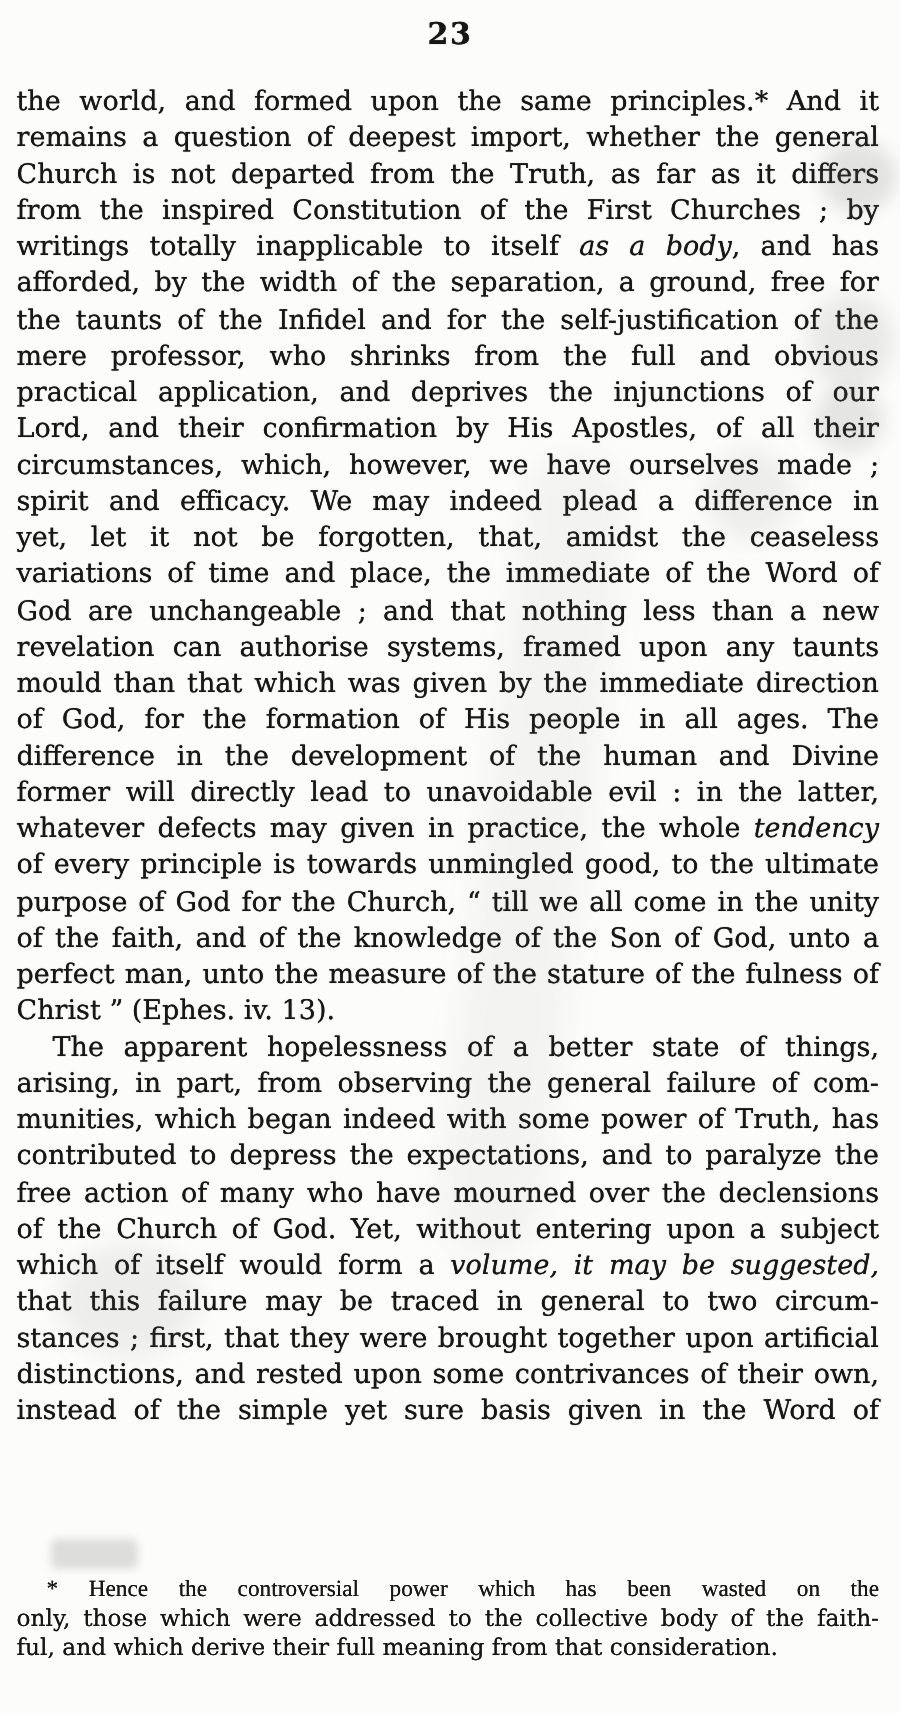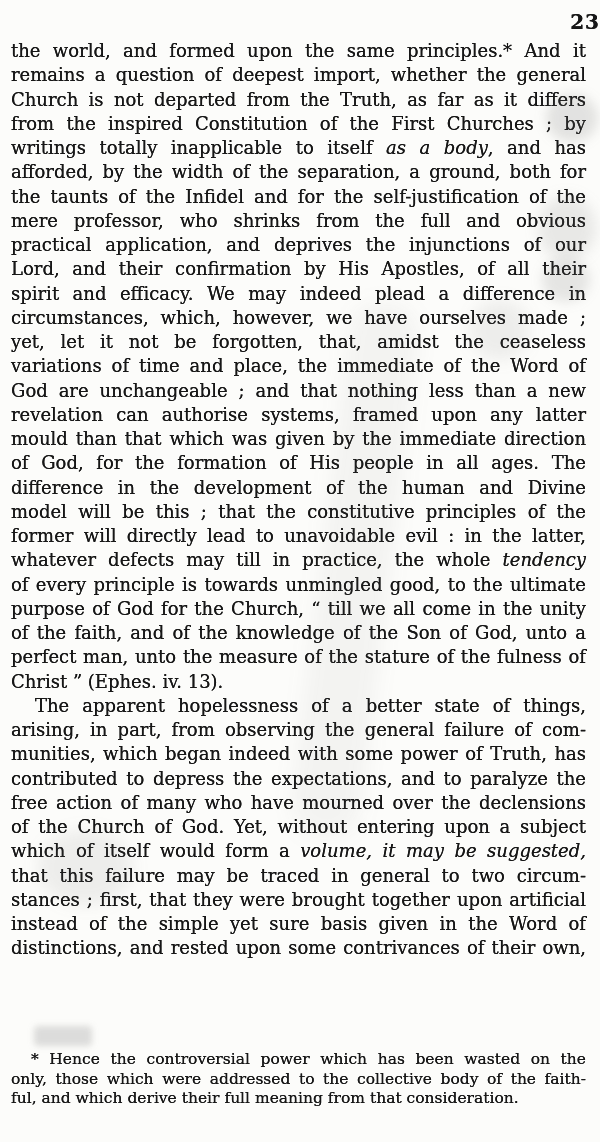--- a/index.html
+++ b/index.html
@@ -15,30 +15,30 @@
     background: #fcfcfa;
     color: #171717;
     font-family: "DejaVu Serif", "Liberation Serif", serif;
     overflow: hidden;
   }
   .pageno {
     position: absolute;
     top: 10px;
     left: 0;
     width: 100%;
-    text-align: right;
+    text-align: center;
     font-size: 20px;
     font-weight: bold;
     letter-spacing: 1px;
     text-shadow: 0 0 0.5px currentColor;
   }
   .text-block {
     position: absolute;
     left: 11px;
-    top: 39px;
+    top: 56px;
     width: 575px;
   }
   .line {
     font-size: 18px;
     line-height: 24.25px;
     text-align: justify;
     text-align-last: justify;
     text-shadow: 0 0 0.5px currentColor;
   }
   .line.last { text-align-last: left; }
@@ -51,21 +51,21 @@
     width: 575px;
   }
   .fn-line {
     font-size: 15.5px;
     line-height: 19.6px;
     text-align: justify;
     text-align-last: justify;
     text-shadow: 0 0 0.4px currentColor;
   }
   .fn-line.last { text-align-last: left; }
-  .fn-line.indent { text-indent: 20px; }
+  .fn-line.indent { text-indent: 20px; font-family: Liberation Serif, serif; }
   
   .smudge {
     position: absolute;
     border-radius: 50%;
     pointer-events: none;
   }
   .s1 { left: 546px; top: 94px;  width: 52px; height: 48px; background: rgba(110,110,110,0.18); filter: blur(6px); }
   .s2 { left: 538px; top: 196px; width: 58px; height: 64px; background: rgba(110,110,110,0.14); filter: blur(7px); }
   .s3 { left: 542px; top: 258px; width: 48px; height: 44px; background: rgba(110,110,110,0.16); filter: blur(6px); }
   .s4 { left: 320px; top: 300px; width: 70px; height: 540px; background: rgba(110,110,110,0.06); filter: blur(10px); transform: rotate(7deg); border-radius: 40px; }
@@ -79,55 +79,54 @@
 <div class="page">
   <div class="pageno">23</div>
 
   <div class="text-block">
       <div class="para">
         <div class="line"><span>the world, and formed upon the same principles.*  And it</span></div>
         <div class="line"><span>remains a question of deepest import, whether the general</span></div>
         <div class="line"><span>Church is not departed from the Truth, as far as it differs</span></div>
         <div class="line"><span>from the inspired Constitution of the First Churches ; by</span></div>
         <div class="line"><span>writings totally inapplicable to itself </span><em>as a body</em><span>, and has</span></div>
-        <div class="line"><span>afforded, by the width of the separation, a ground, both for</span></div>
+        <div class="line"><span>afforded, by the width of the separation, a ground, free for</span></div>
         <div class="line"><span>the taunts of the Infidel and for the self-justification of the</span></div>
         <div class="line"><span>mere professor, who shrinks from the full and obvious</span></div>
         <div class="line"><span>practical application, and deprives the injunctions of our</span></div>
         <div class="line"><span>Lord, and their confirmation by His Apostles, of all their</span></div>
+        <div class="line"><span>circumstances, which, however, we have ourselves made ;</span></div>
         <div class="line"><span>spirit and efficacy.  We may indeed plead a difference in</span></div>
-        <div class="line"><span>circumstances, which, however, we have ourselves made ;</span></div>
         <div class="line"><span>yet, let it not be forgotten, that, amidst the ceaseless</span></div>
         <div class="line"><span>variations of time and place, the immediate of the Word of</span></div>
         <div class="line"><span>God are unchangeable ; and that nothing less than a new</span></div>
-        <div class="line"><span>revelation can authorise systems, framed upon any latter</span></div>
+        <div class="line"><span>revelation can authorise systems, framed upon any taunts</span></div>
         <div class="line"><span>mould than that which was given by the immediate direction</span></div>
         <div class="line"><span>of God, for the formation of His people in all ages.  The</span></div>
         <div class="line"><span>difference in the development of the human and Divine</span></div>
-        <div class="line"><span>model will be this ; that the constitutive principles of the</span></div>
         <div class="line"><span>former will directly lead to unavoidable evil : in the latter,</span></div>
-        <div class="line"><span>whatever defects may till in practice, the whole </span><em>tendency</em></div>
+        <div class="line"><span>whatever defects may given in practice, the whole </span><em>tendency</em></div>
         <div class="line"><span>of every principle is towards unmingled good, to the ultimate</span></div>
         <div class="line"><span>purpose of God for the Church, “ till we all come in the unity</span></div>
         <div class="line"><span>of the faith, and of the knowledge of the Son of God, unto a</span></div>
         <div class="line"><span>perfect man, unto the measure of the stature of the fulness of</span></div>
         <div class="line last"><span>Christ ” (Ephes. iv. 13).</span></div>
       </div>
       <div class="para">
         <div class="line indent"><span>The apparent hopelessness of a better state of things,</span></div>
         <div class="line"><span>arising, in part, from observing the general failure of com-</span></div>
         <div class="line"><span>munities, which began indeed with some power of Truth, has</span></div>
         <div class="line"><span>contributed to depress the expectations, and to paralyze the</span></div>
         <div class="line"><span>free action of many who have mourned over the declensions</span></div>
         <div class="line"><span>of the Church of God.  Yet, without entering upon a subject</span></div>
         <div class="line"><span>which of itself would form a </span><em>volume, it may be suggested,</em></div>
         <div class="line"><span>that this failure may be traced in general to two circum-</span></div>
         <div class="line"><span>stances ; first, that they were brought together upon artificial</span></div>
+        <div class="line"><span>distinctions, and rested upon some contrivances of their own,</span></div>
         <div class="line"><span>instead of the simple yet sure basis given in the Word of</span></div>
-        <div class="line"><span>distinctions, and rested upon some contrivances of their own,</span></div>
       </div>
     </div>
 
   <div class="footnote-block">
       <div class="fn-line indent"><span>* Hence the controversial power which has been wasted on the</span></div>
       <div class="fn-line"><span>only, those which were addressed to the collective body of the faith-</span></div>
       <div class="fn-line last"><span>ful, and which derive their full meaning from that consideration.</span></div>
     </div>
 
   <div class="smudge s1"></div>

